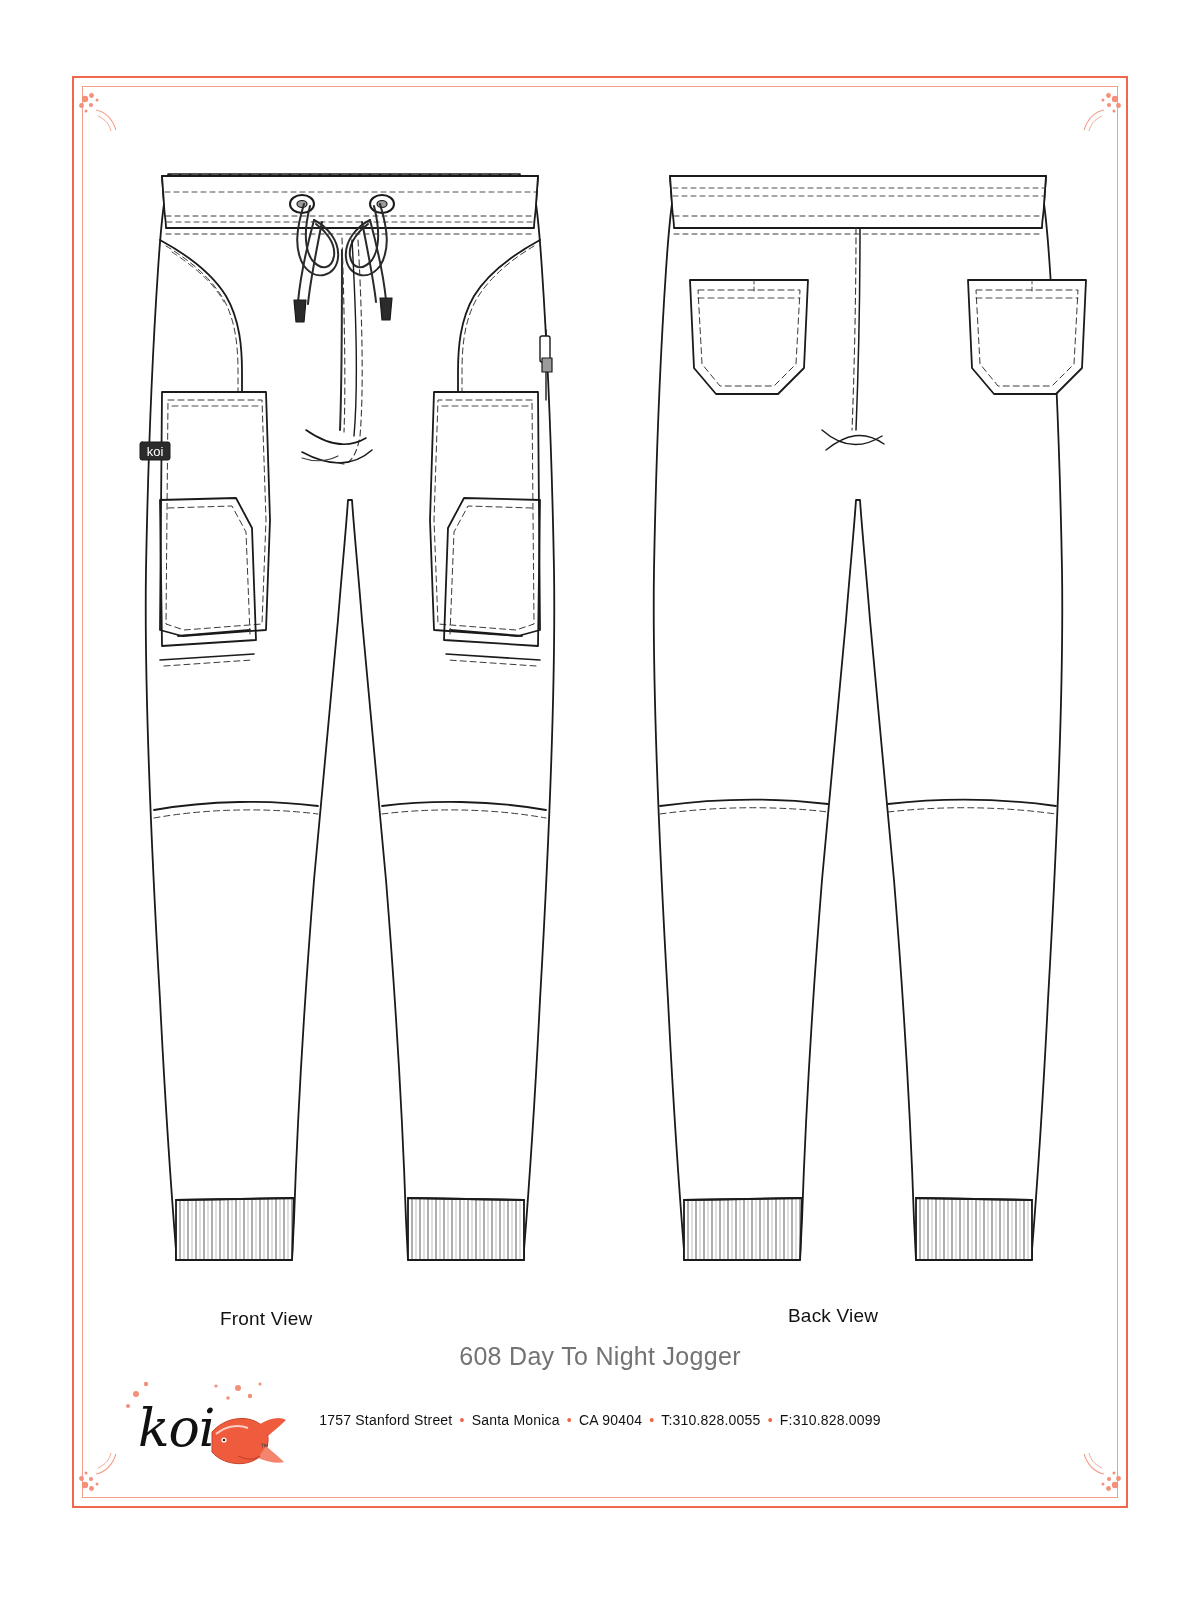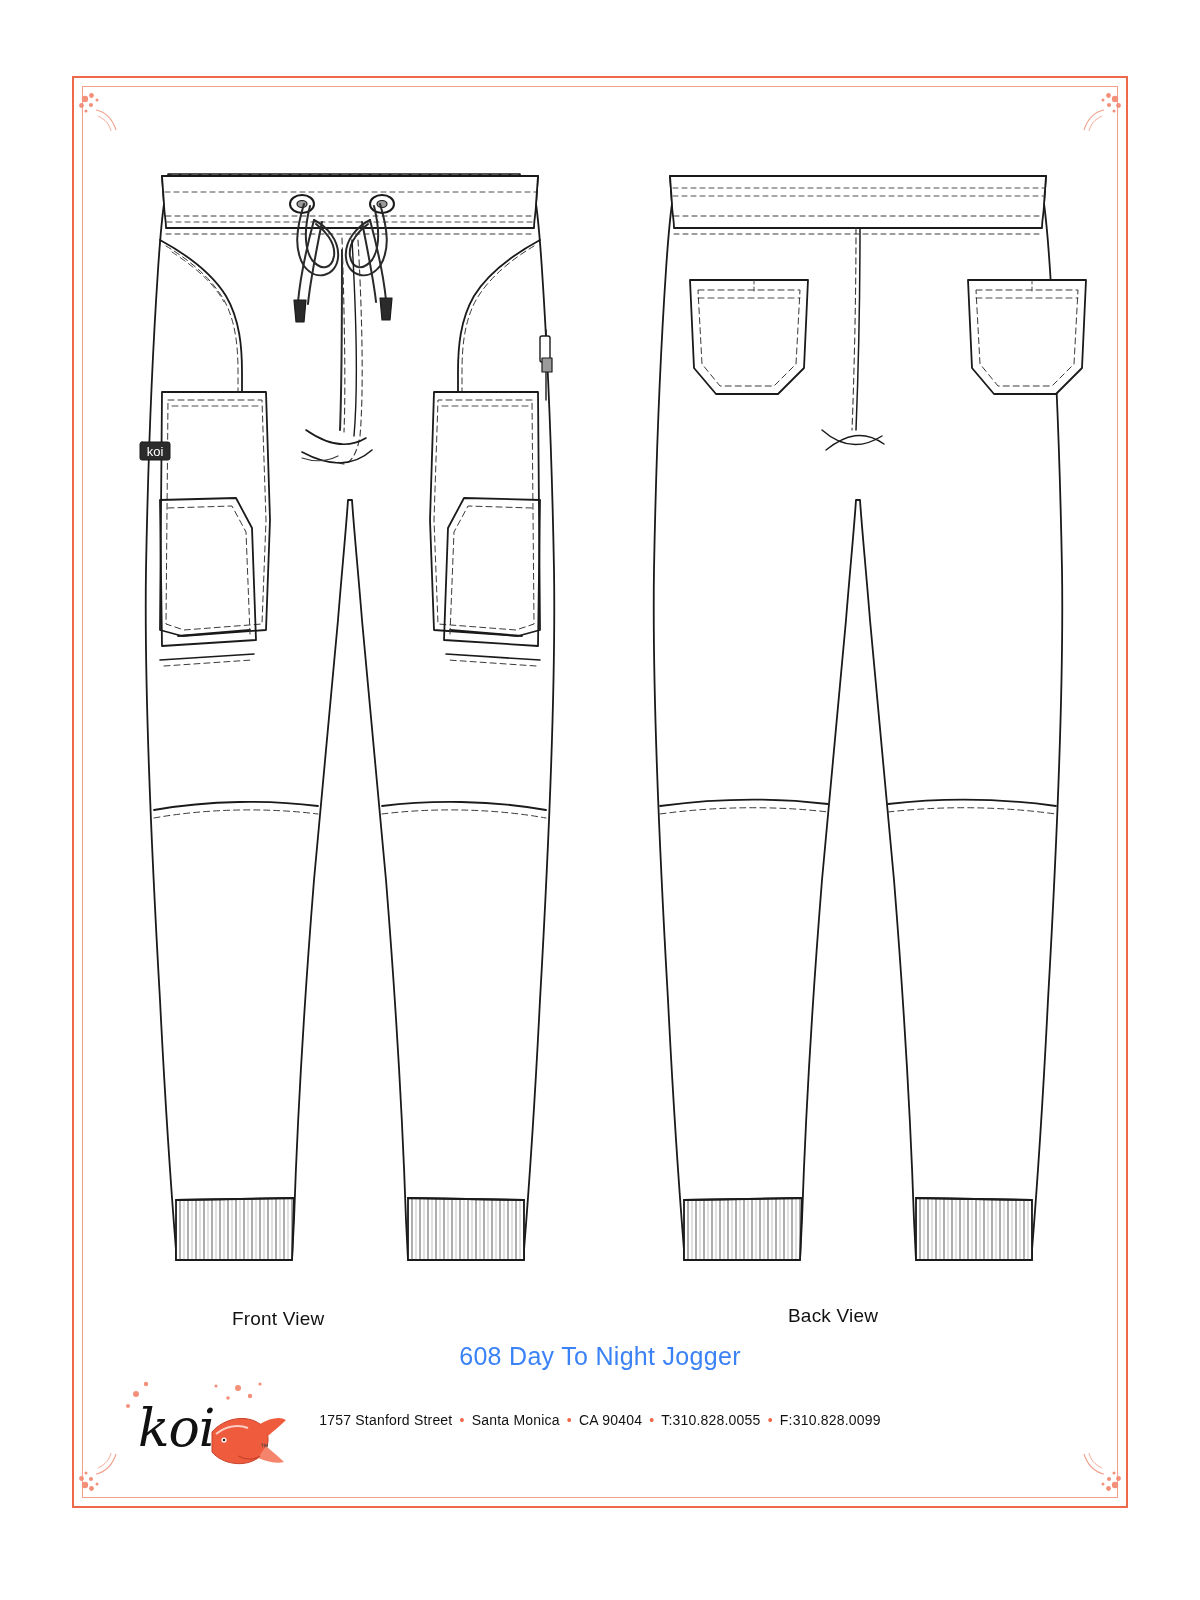--- a/index.html
+++ b/index.html
@@ -63,31 +63,31 @@
   }
 
   
   .view-caption {
     position: absolute;
     font-size: 19px;
     color: #111;
     letter-spacing: 0.2px;
     white-space: nowrap;
   }
-  .caption-front { left: 232px; top: 1308px; }
+  .caption-front { left: 220px; top: 1308px; }
   .caption-back  { left: 788px; top: 1305px; }
 
   .style-title {
     position: absolute;
     left: 0;
     top: 1342px;
     width: 1200px;
     text-align: center;
     font-size: 25px;
-    color: #3b82f6;
+    color: #737373;
     letter-spacing: 0.3px;
   }
 
   .address {
     position: absolute;
     left: 0;
     top: 1412px;
     width: 1200px;
     text-align: center;
     font-size: 14px;

